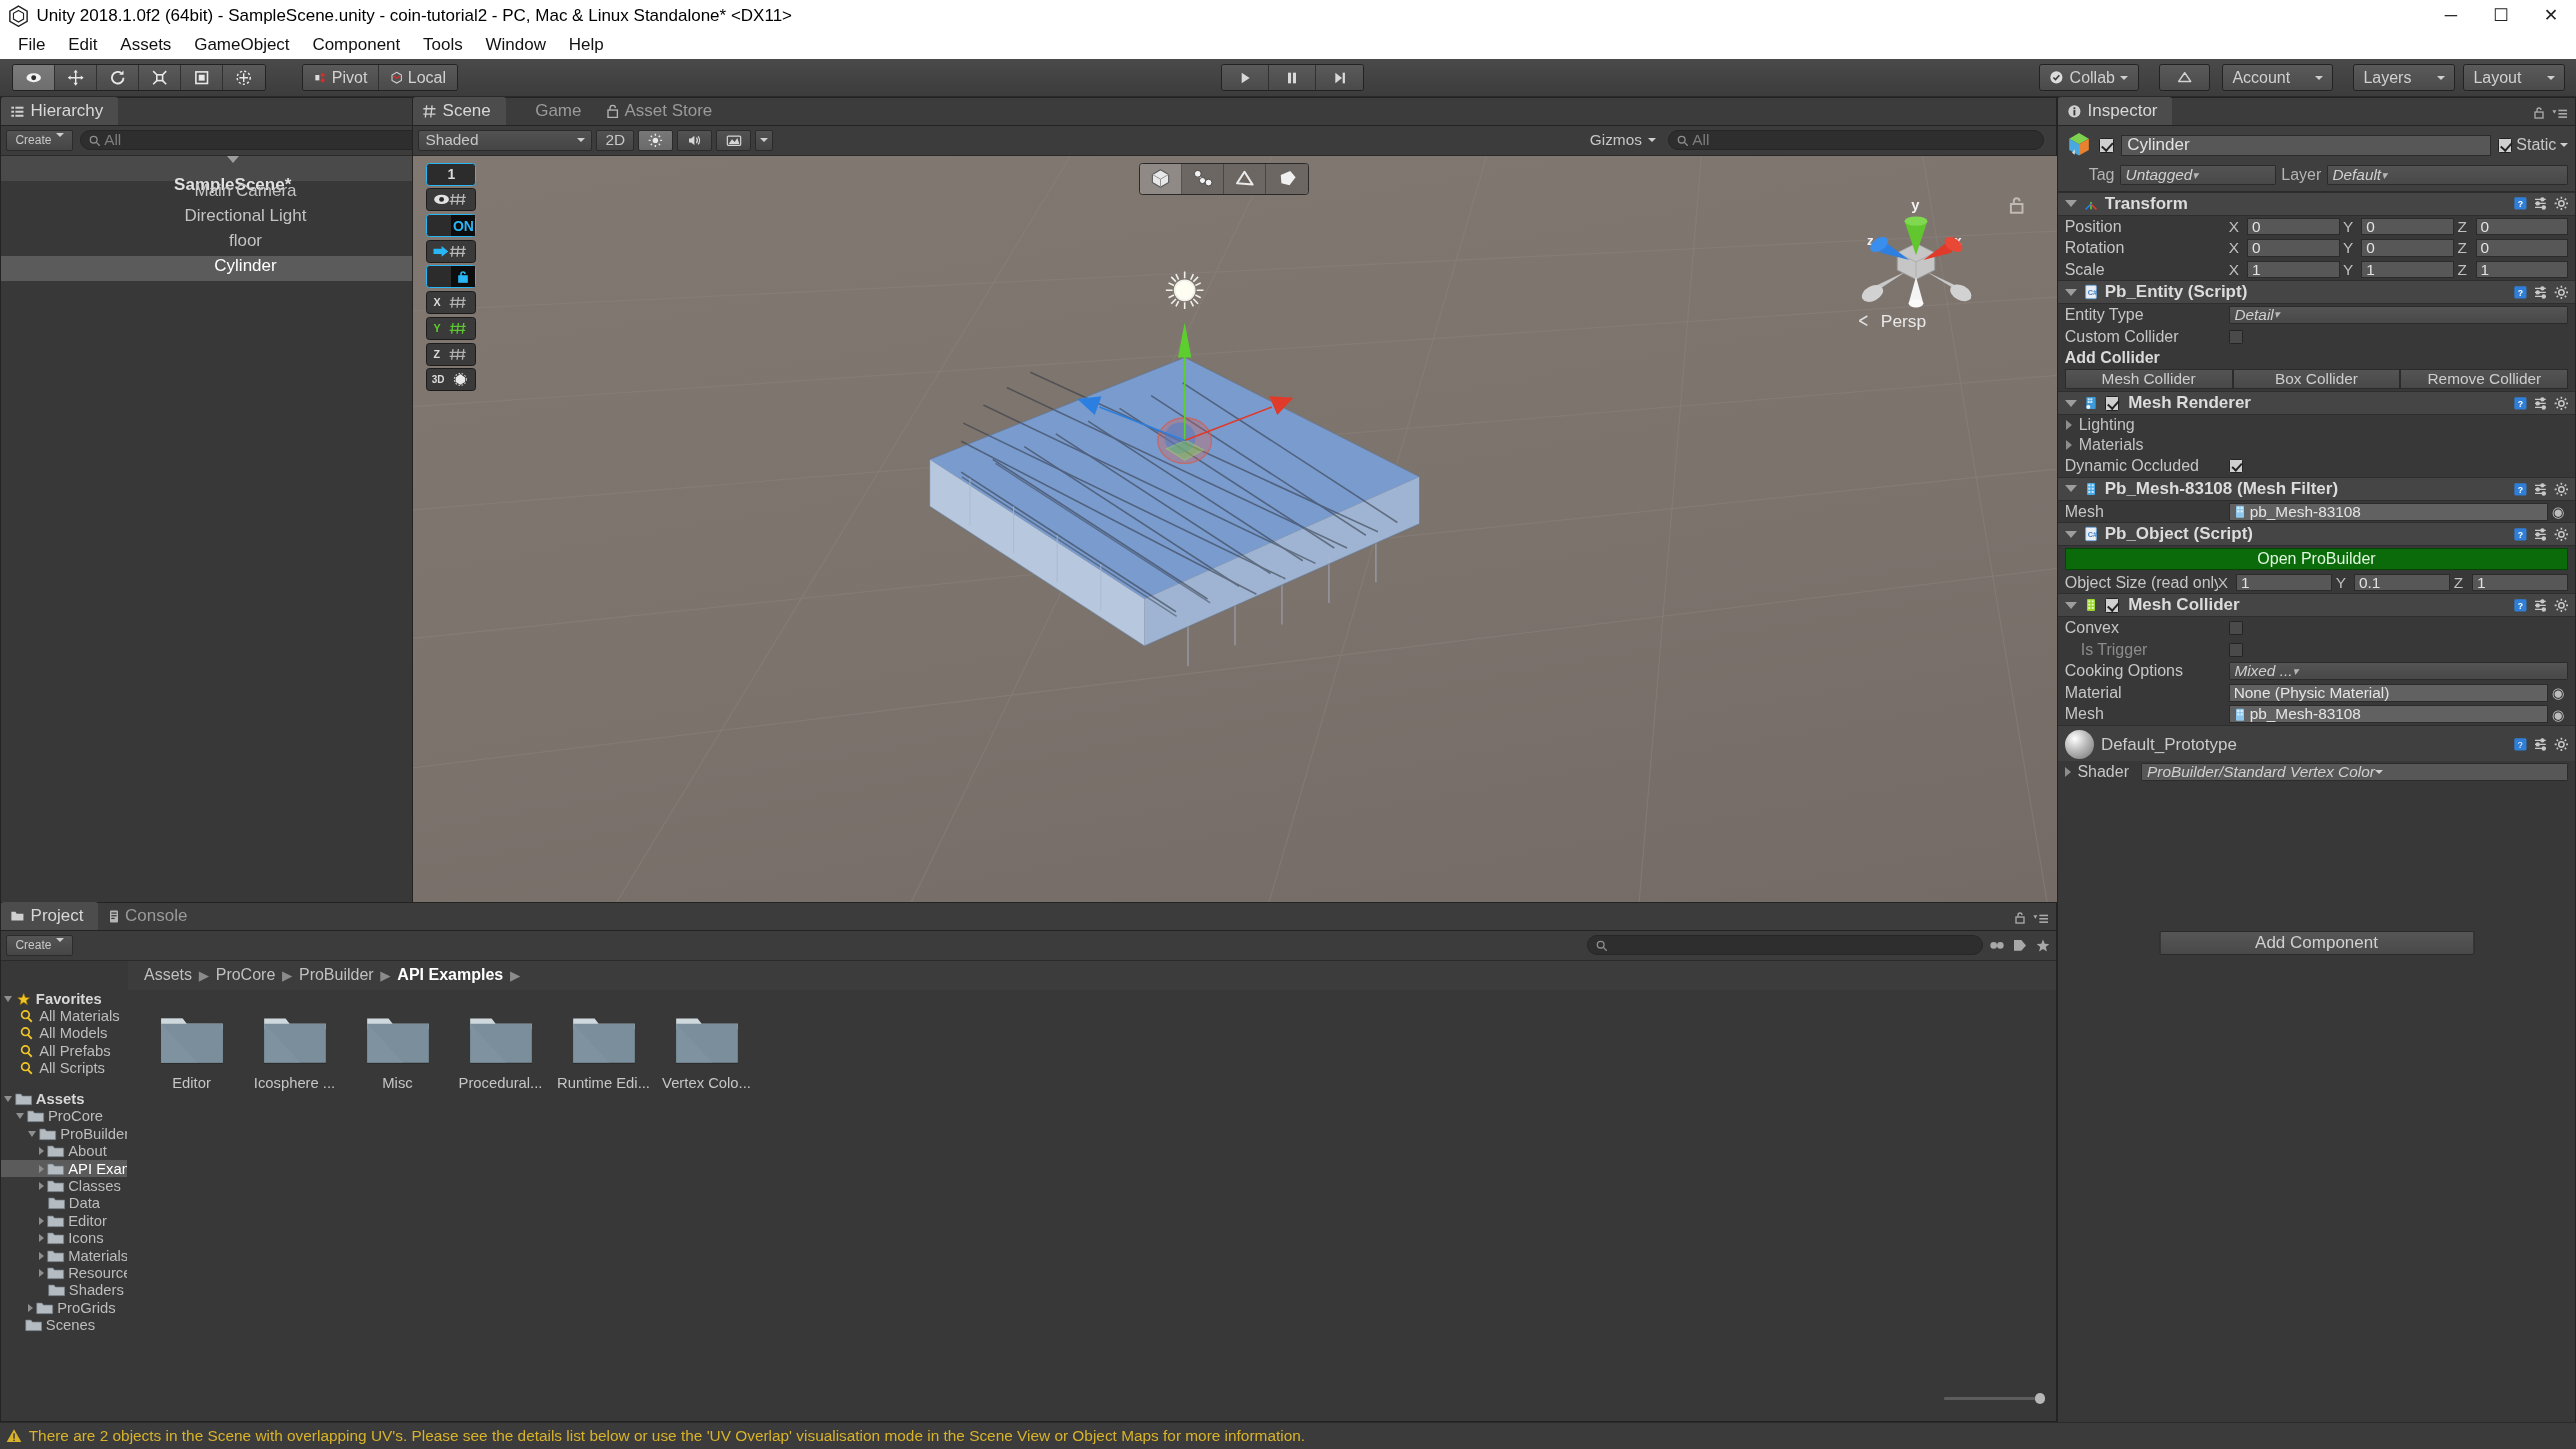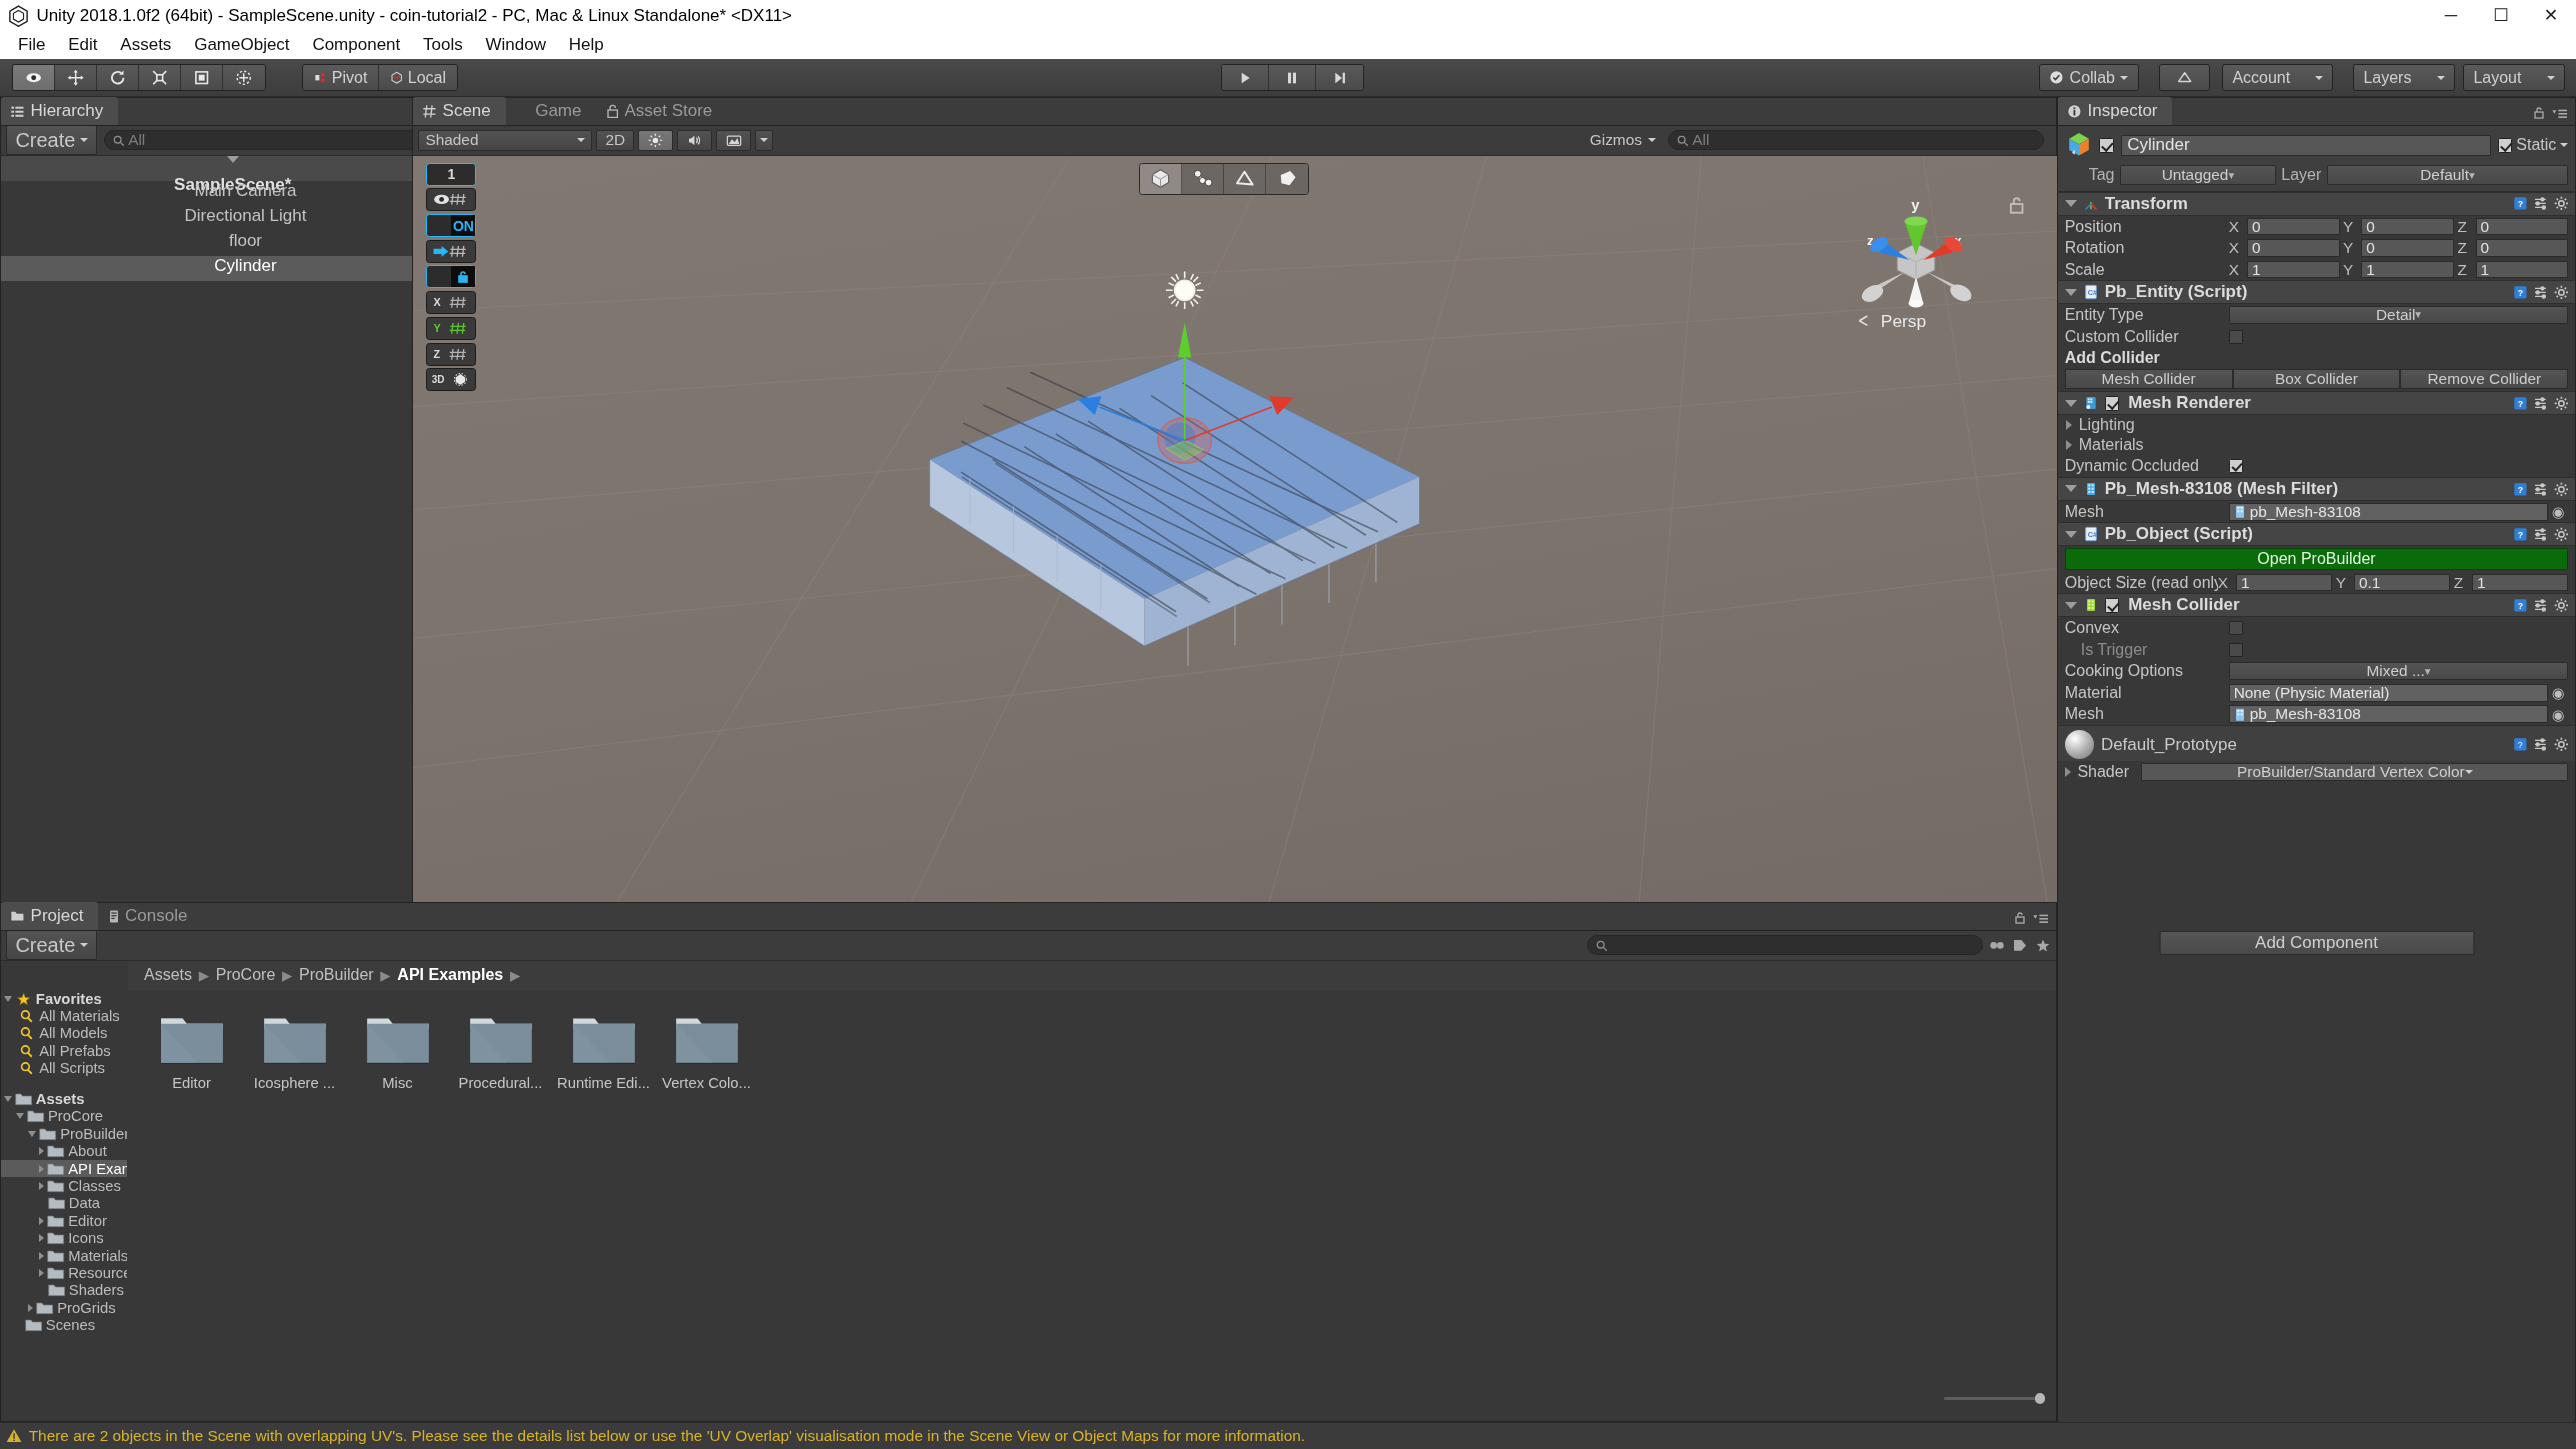--- a/index.html
+++ b/index.html
@@ -62,23 +62,23 @@
   .panel { position:absolute; background:#383838; border:0.7px solid #232323; }
   .panel-tabs { height:28px; background:#3c3c3c; display:flex; align-items:flex-end;
      border-bottom:0.7px solid #232323; position:relative; }
   .ptab { height:28px; display:flex; align-items:center; gap:5.4px; padding:0 14.8px 0 9.4px;
      font-size:17px; color:#9a9a9a; }
   .ptab.active { background:#4c4c4c; color:#d8d8d8; border-top-left-radius:2.7px; border-top-right-radius:2.7px;}
   .tab-icons { position:absolute; right:6.7px; bottom:5.4px; display:flex; gap:6px; align-items:center; }
 
   .panel-sub { height:29.5px; background:#3c3c3c; display:flex; align-items:center;
      padding:0 5.4px; gap:6.7px; border-bottom:0.7px solid #2a2a2a;}
-  .create-btn { display:flex;align-items:center;gap:4.7px;
+  .create-btn { display:flex;gap:4.7px;
      background:linear-gradient(#545454,#464646); border:0.7px solid #2b2b2b; border-radius:2px;
-     padding:2.7px 8px; font-size:20px; color:#c8c8c8; }
+     padding:2.7px 8px; font-size:12px; color:#c8c8c8; }
   .search-pill { flex:1; height:20px; background:#2e2e2e; border:0.7px solid #262626;
      border-radius:10px; display:flex; align-items:center; padding:0 8px; gap:4px;
      font-size:15.4px; color:#7d7d7d; }
 
   
   #hierarchy { left:0; top:97px; width:456px; height:806px; }
   .hrow { height:25px; display:flex; align-items:center; padding-left:9.4px; font-size:17px; color:#c3c3c3; gap:6px;flex-direction:column;}
   .hrow.scene { background:#4a4a4a; font-weight:bold; color:#e0e0e0;}
   .hrow.sel { background:#5b5b5b; color:#ffffff; }
   .tri { width:0;height:0;border-left:6px solid transparent;border-right:6px solid transparent;border-top:7.4px solid #9d9d9d; }
@@ -125,22 +125,22 @@
   .chk { width:14.8px;height:14.8px;background:#cfcfcf;border:0.7px solid #222;border-radius:1.3px;
      position:relative;flex:none;}
   .chk.on::after { content:""; position:absolute; left:4px; top:0.7px; width:4.7px; height:8.7px;
      border:solid #222; border-width:0 2px 2px 0; transform:rotate(42deg); }
   .namefield { flex:1; height:21.5px; background:#575757; border:0.7px solid #2b2b2b;
      display:flex; align-items:center; padding:0 5.4px; font-size:17px; color:#e3e3e3;}
   .static-wrap { display:flex; align-items:center; gap:4px; font-size:16px; color:#c8c8c8; }
   .tagrow { display:flex; align-items:center; padding:2px 6.7px 5.4px 6.7px; gap:5.4px; font-size:16px;
      background:#3f3f3f; border-bottom:0.7px solid #2b2b2b;}
   .dd { height:20px; background:linear-gradient(#545454,#484848); border:0.7px solid #2b2b2b;
-     border-radius:1.3px; display:flex; align-items:center; justify-content:center;
-     padding:0 4.7px; font-size:15.4px; color:#cfcfcf; }
+     border-radius:1.3px; display:flex; align-items:center; justify-content:flex-start;
+     padding:0 4.7px; font-size:15.4px; color:#cfcfcf;font-style:italic; }
   .arr-ud { font-size:11.4px; color:#b5b5b5; line-height:1; }
 
   .comp-head { height:24px; display:flex; align-items:center; gap:6px; padding:0 6.7px;
      background:#454545; border-top:0.7px solid #2e2e2e; border-bottom:0.7px solid #2e2e2e;
      font-size:17px; font-weight:bold; color:#dcdcdc;}
   .comp-head .rico { margin-left:auto; display:flex; gap:5.4px; align-items:center;}
   .prow { height:21.5px; display:flex; align-items:center; padding:0 6.7px; font-size:16px; color:#c6c6c6;}
   .plabel { width:164px; flex:none; }
   .vecfield { flex:1; display:flex; align-items:center; gap:3.4px; }
   .vecfield .ax { width:14.8px; text-align:left; color:#c0c0c0; font-size:15.4px; }

